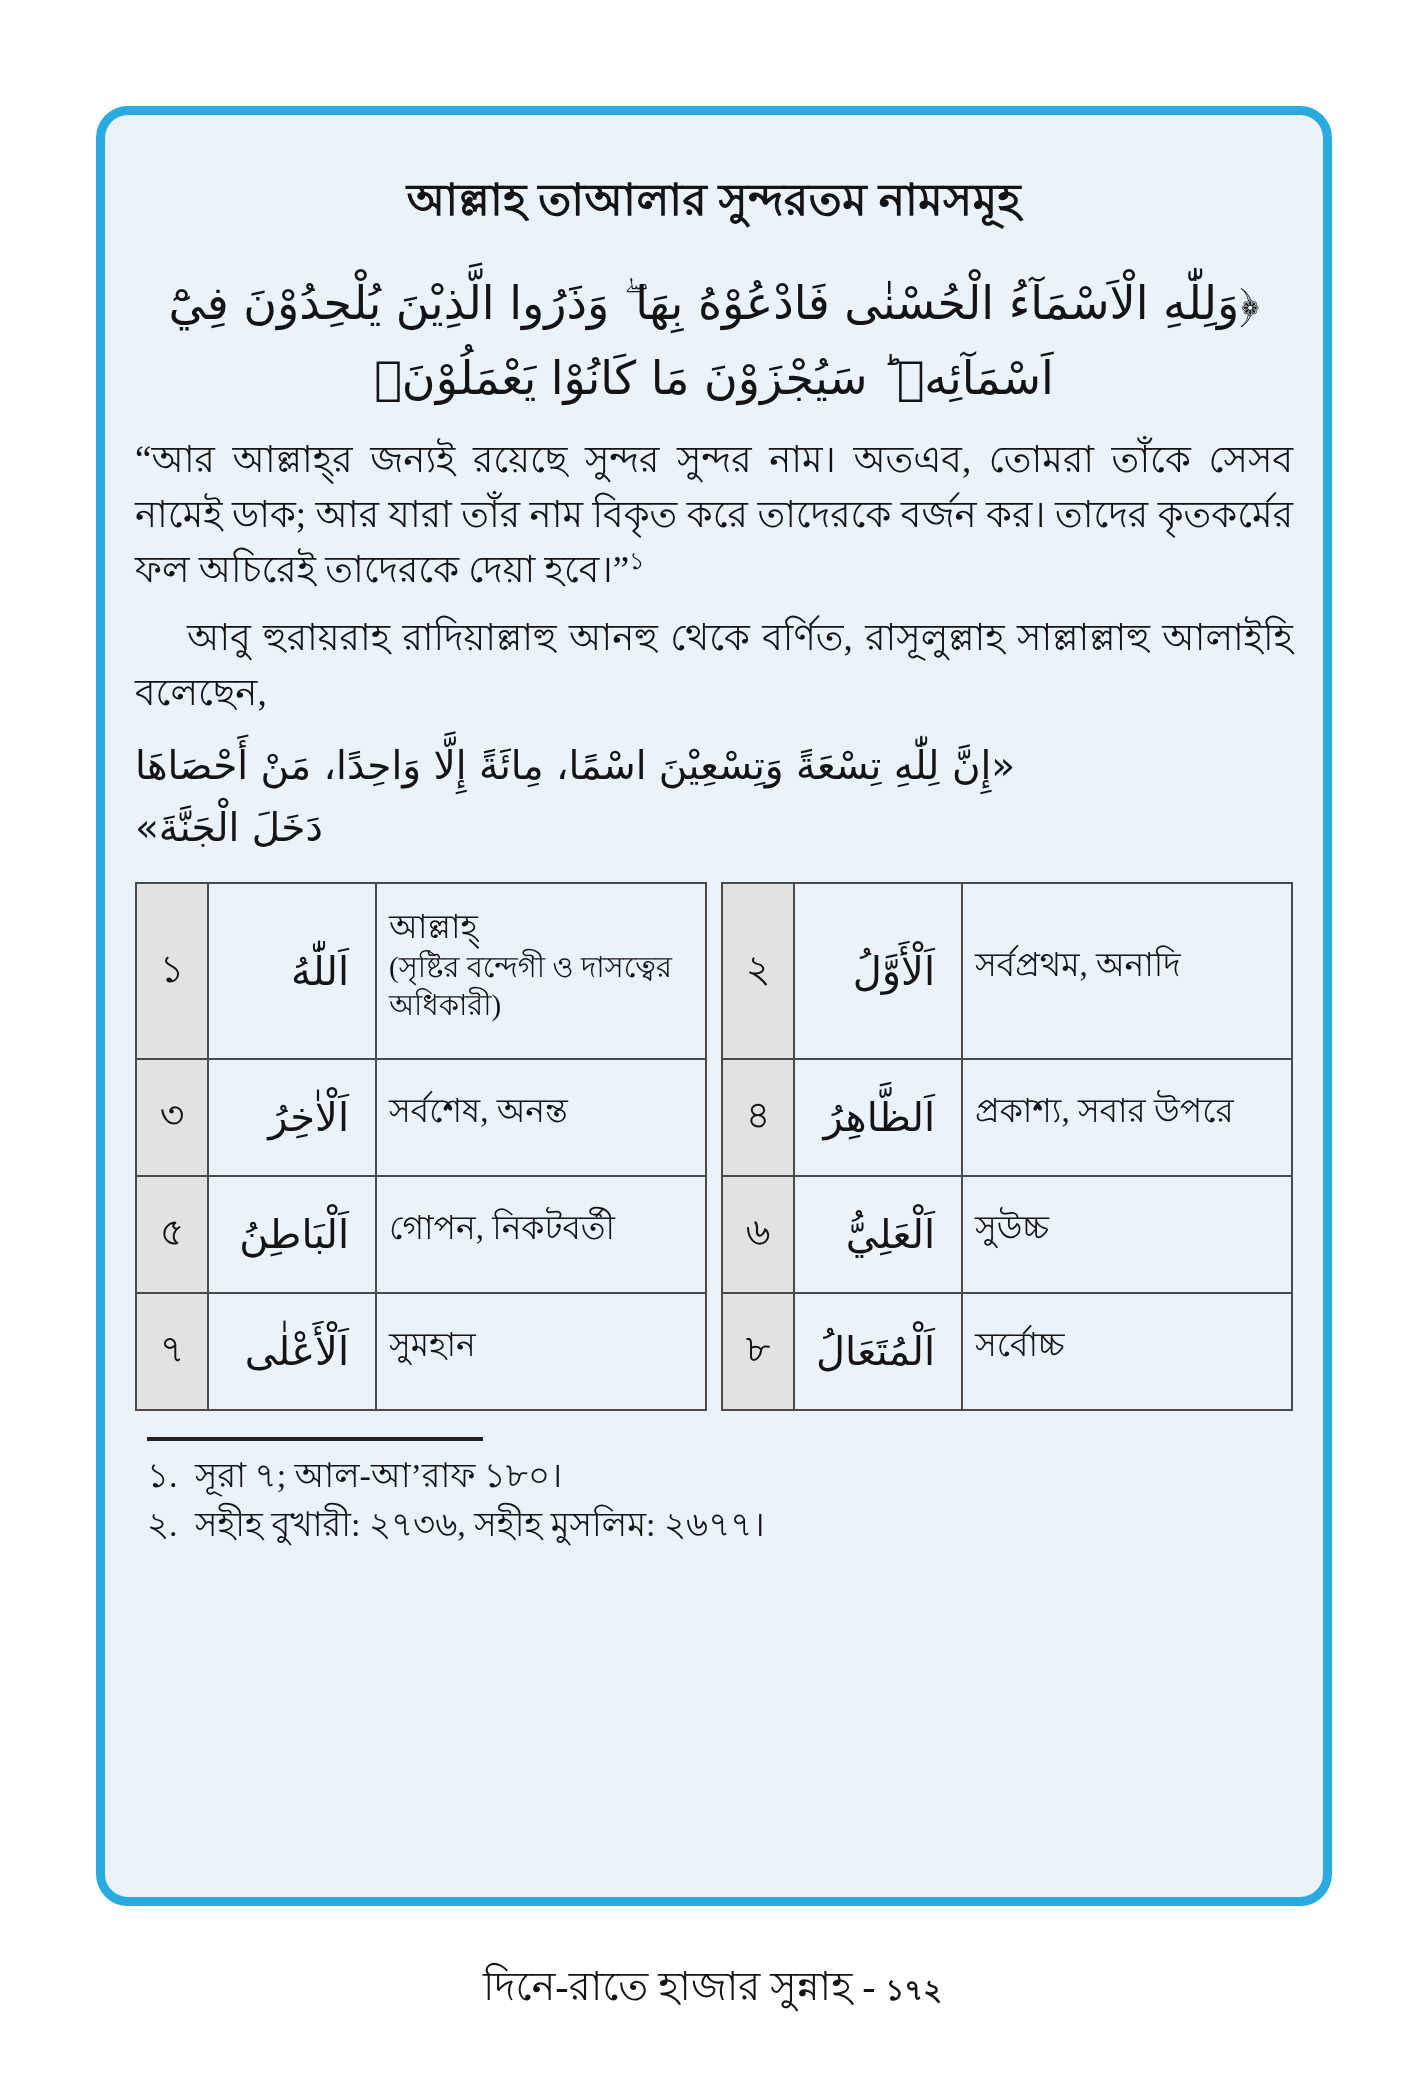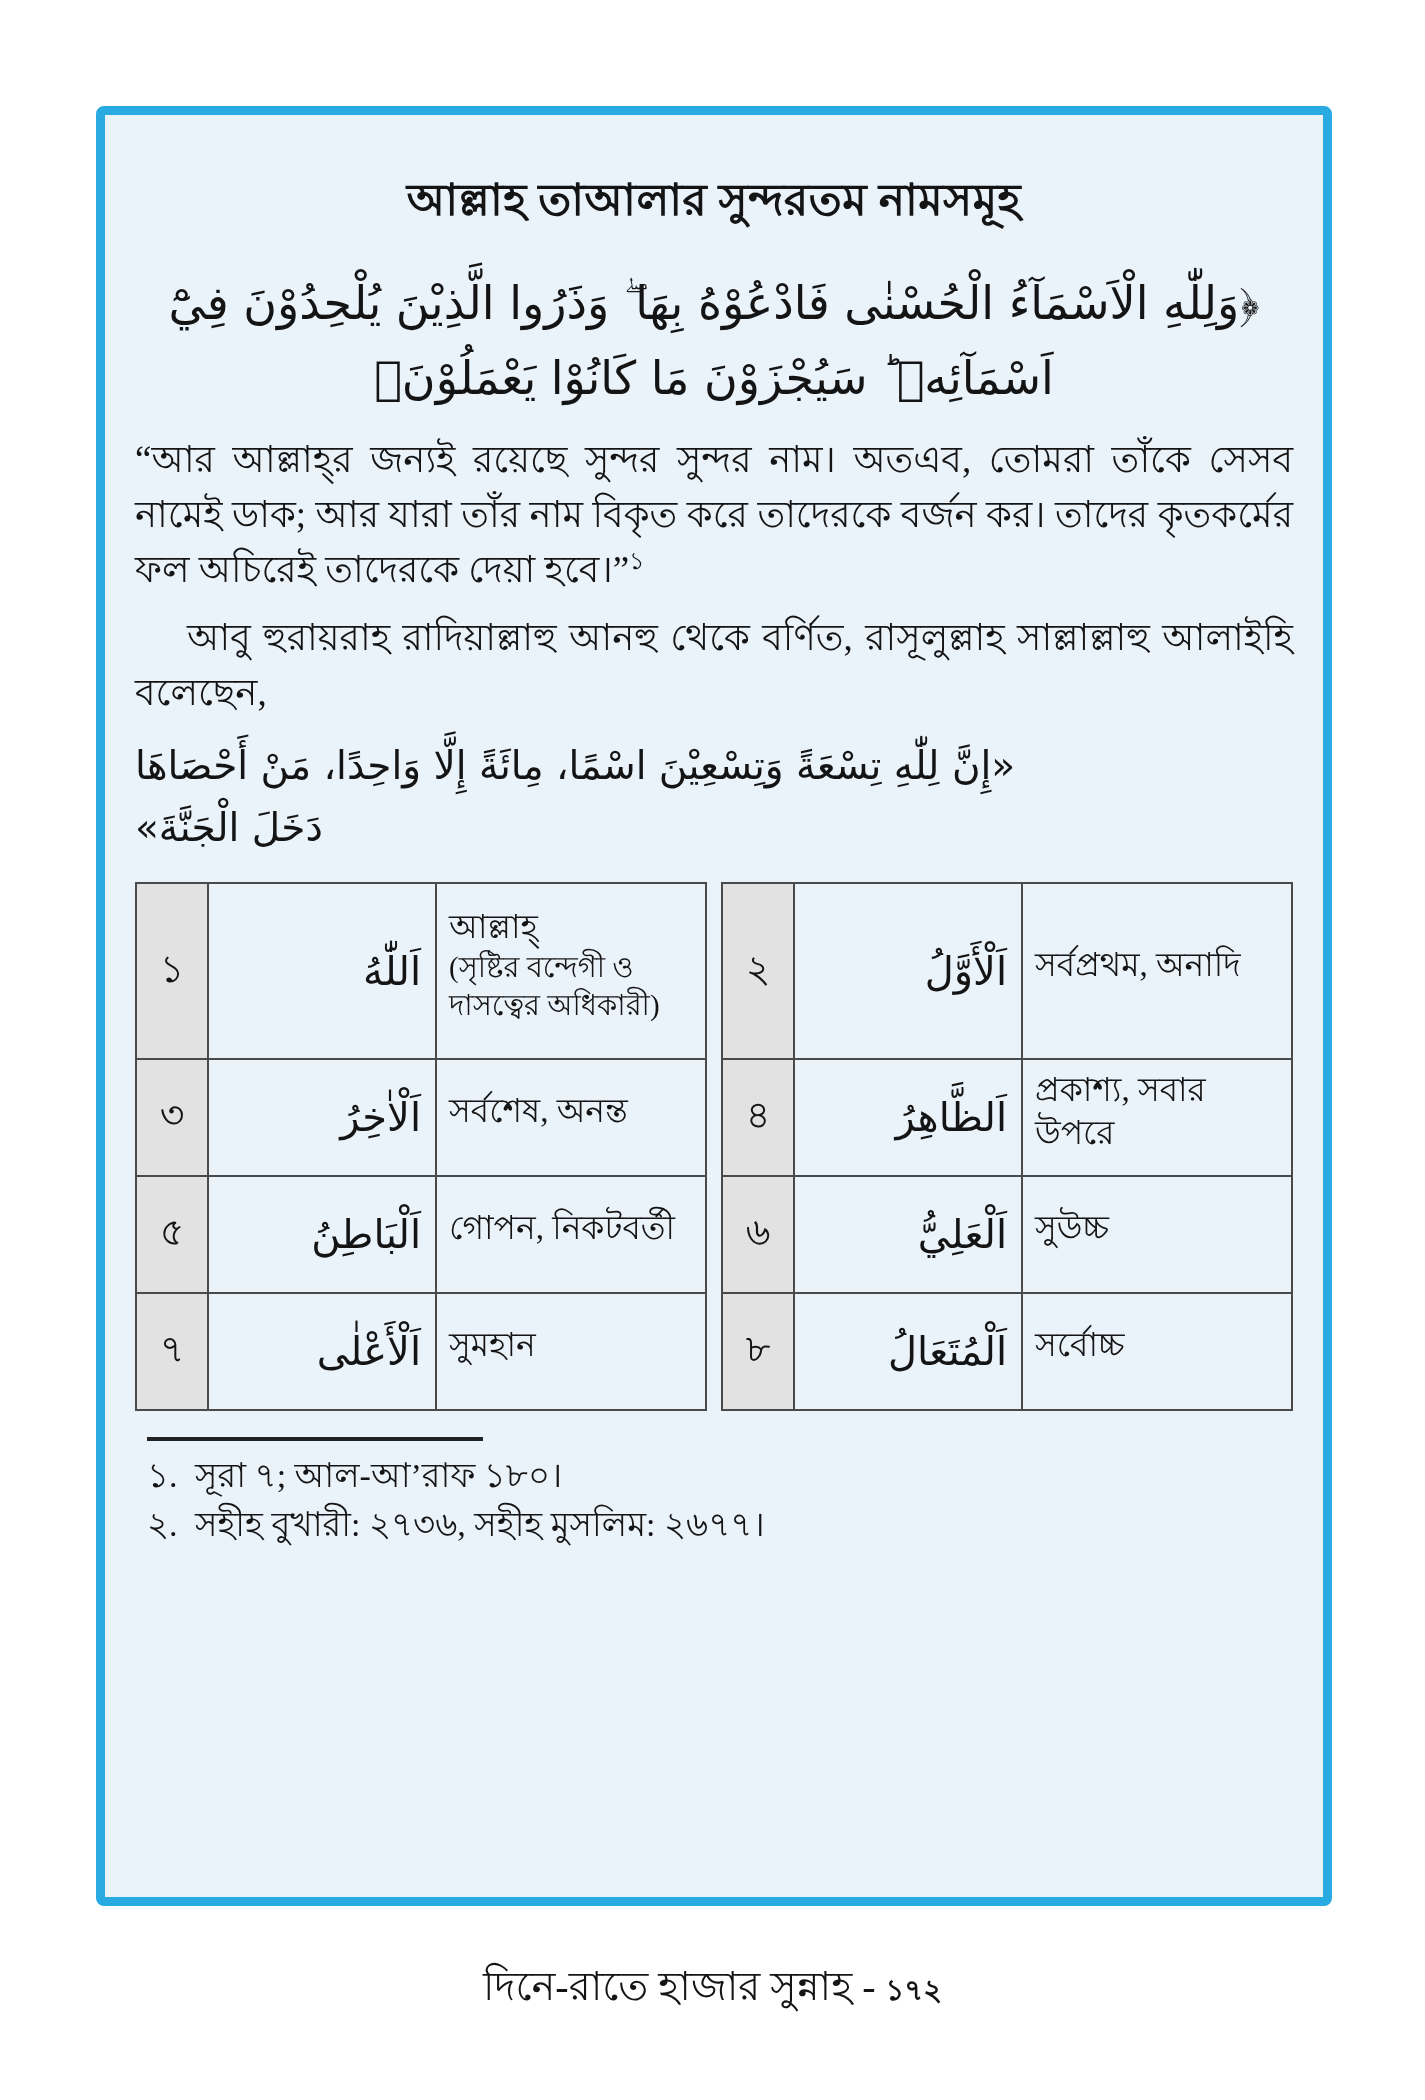--- a/index.html
+++ b/index.html
@@ -10,21 +10,21 @@
     color: #141414;
   }
   .page { position: relative; width: 1425px; height: 2100px; }
 
   .frame {
     position: absolute;
     left: 96px; top: 106px;
     width: 1236px; height: 1800px;
     background: #EAF2FA;
     border: 9px solid #29ABE2;
-    border-radius: 8px;
+    border-radius: 32px;
     padding: 52px 30px 26px 30px;
     overflow: hidden;
   }
 
   .title {
     text-align: center;
     font-size: 44px;
     font-weight: bold;
     letter-spacing: 0.5px;
     margin-bottom: 26px;
@@ -72,24 +72,24 @@
     border: 2px solid #4a4a4a;
     vertical-align: middle;
   }
   td.num-cell {
     width: 72px;
     background: #E2E2E2;
     text-align: center;
     font-size: 38px;
   }
   td.arabic-cell {
-    width: 228px;
+    width: 168px;
     direction: rtl;
     text-align: right;
-    padding: 8px 14px 8px 6px;
+    padding: 8px 26px 8px 6px;
     font-size: 40px;
     font-family: "DejaVu Sans", sans-serif;
   }
   td.meaning-cell {
     padding: 6px 8px 17px 12px;
     font-size: 33px;
     line-height: 1.3;
   }
   .meaning-note { font-size: 29px; display: block; }
   tr.row-tall td { height: 176px; }

